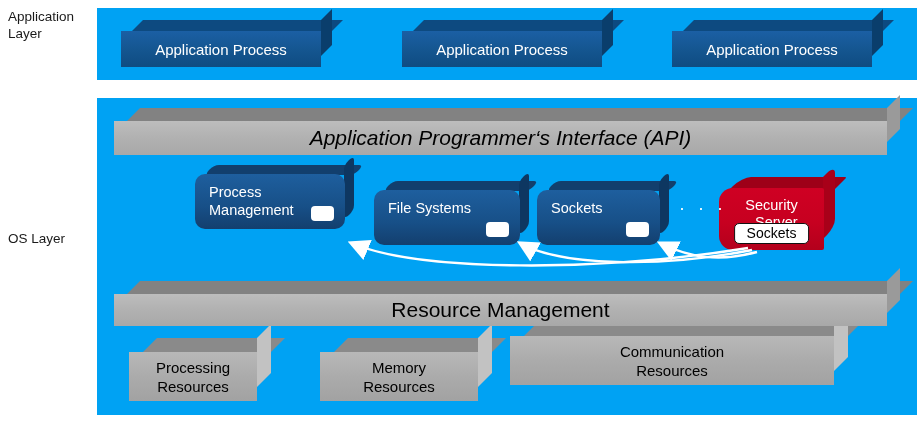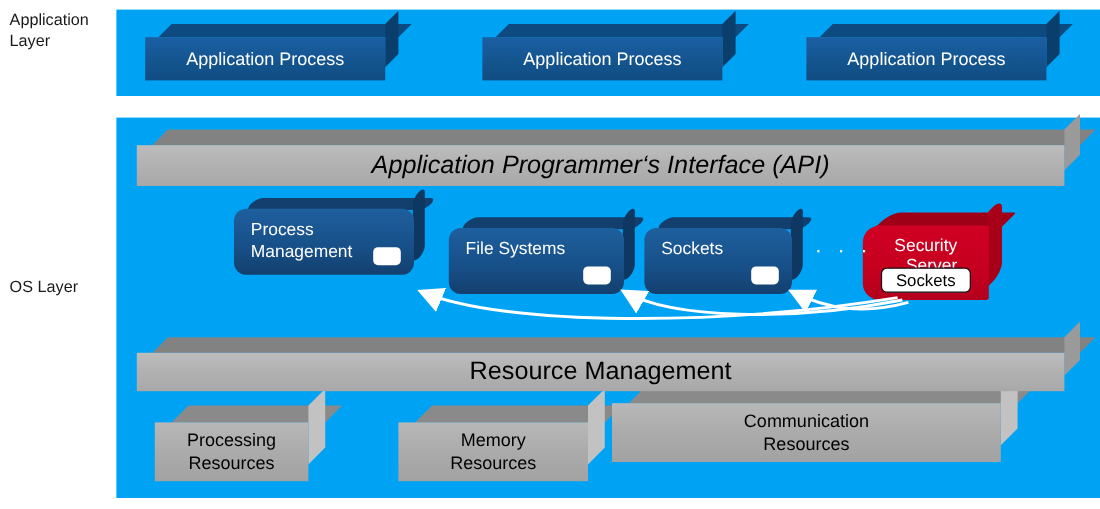--- a/index.html
+++ b/index.html
@@ -295,21 +295,21 @@
       <div class="face">Resource Management</div>
     </div>
 
     <div class="block3d resblock" style="left:32px; top:254px; width:128px; height:49px;">
       <div class="top"></div>
       <div class="side"></div>
       <div class="face">Processing
 Resources</div>
     </div>
 
-    <div class="block3d resblock" style="left:235px; top:254px; width:158px; height:49px;">
+    <div class="block3d resblock" style="left:223px; top:254px; width:158px; height:49px;">
       <div class="top"></div>
       <div class="side"></div>
       <div class="face">Memory
 Resources</div>
     </div>
 
     <div class="block3d resblock" style="left:413px; top:238px; width:324px; height:49px;">
       <div class="top"></div>
       <div class="side"></div>
       <div class="face">Communication

